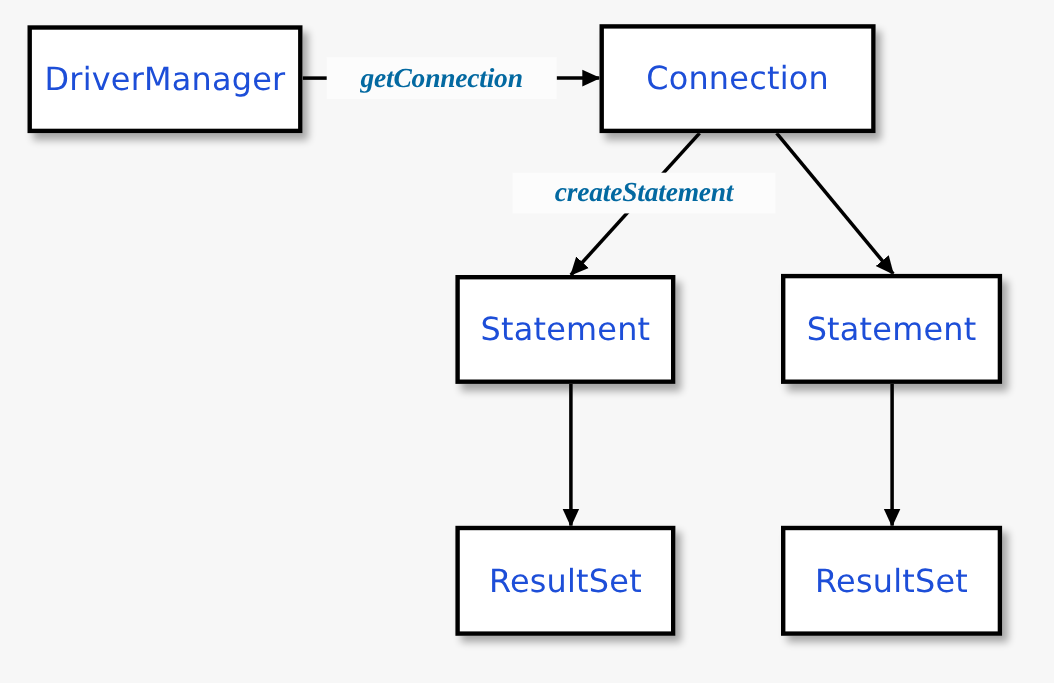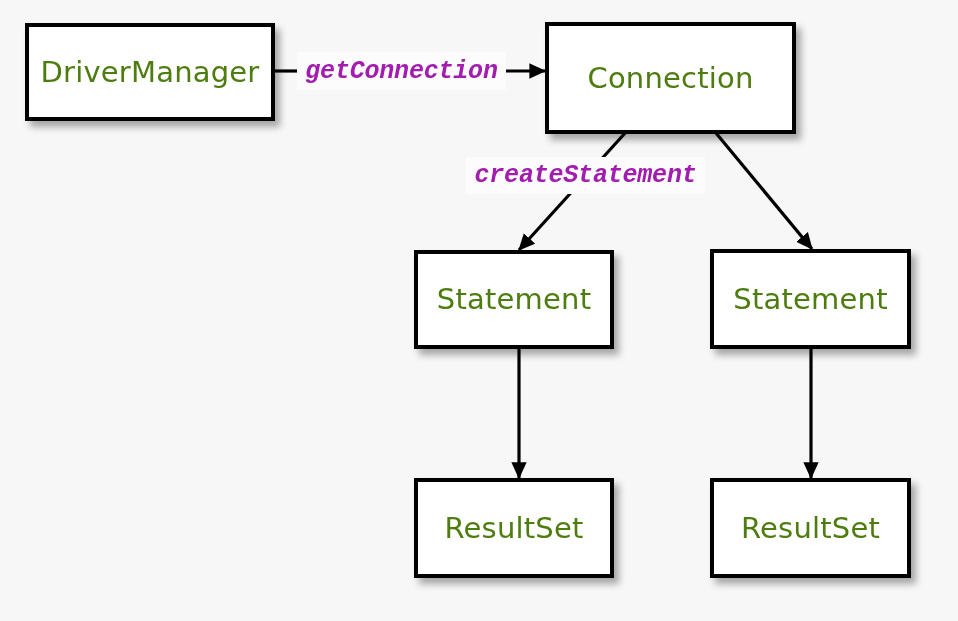--- a/index.html
+++ b/index.html
@@ -37,48 +37,48 @@
     align-items: center;
     justify-content: center;
     z-index: 3;
     box-shadow: 5px 6px 7px rgba(0,0,0,0.33);
   }
   .node-label {
     font-family: "DejaVu Sans", "Liberation Sans", sans-serif;
     font-size: 29px;
     font-weight: 400;
     letter-spacing: 0.2px;
-    color: #4d7c0f;
+    color: #1d4ed8;
     white-space: nowrap;
     line-height: 1;
   }
   #node-drivermanager { left: 25px;  top: 23px;  width: 250px; height: 98px; }
-  #node-connection    { left: 545px; top: 22px;  width: 251px; height: 112px; }
+  #node-connection    { left: 545px; top: 22px;  width: 251px; height: 99px; }
   #node-statement-left  { left: 414px; top: 250px; width: 200px; height: 99px; }
   #node-statement-right { left: 710px; top: 249px; width: 201px; height: 100px; }
   #node-resultset-left  { left: 414px; top: 478px; width: 200px; height: 100px; }
   #node-resultset-right { left: 710px; top: 478px; width: 201px; height: 100px; }
 
   
   .edge-label {
     position: absolute;
     background: #fcfcfc;
     z-index: 4;
     display: flex;
     align-items: center;
     justify-content: center;
     padding: 0 9px;
     box-sizing: border-box;
   }
   .edge-label span {
-    font-family: Liberation Mono, monospace;
+    font-family: Liberation Serif, serif;
     font-style: italic;
     font-weight: 700;
     font-size: 25px;
-    color: #a21caf;
+    color: #0369a1;
     white-space: nowrap;
     letter-spacing: -0.2px;
     line-height: 1;
   }
   #label-getconnection  { left: 297px; top: 52px;  width: 209px; height: 38px; }
   #label-createstatement{ left: 466px; top: 157px; width: 239px; height: 37px; text-align: center; }
   #label-executequery   { left: 407px; top: 391px; width: 214px; height: 37px; }
 </style>
 </head>
 <body>

